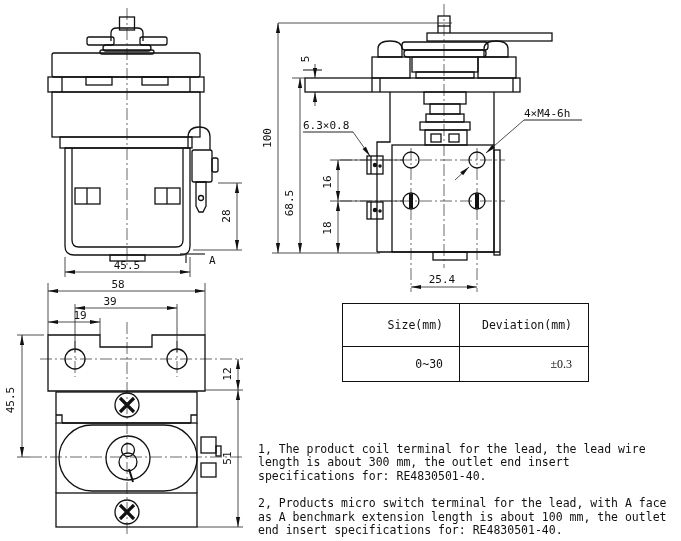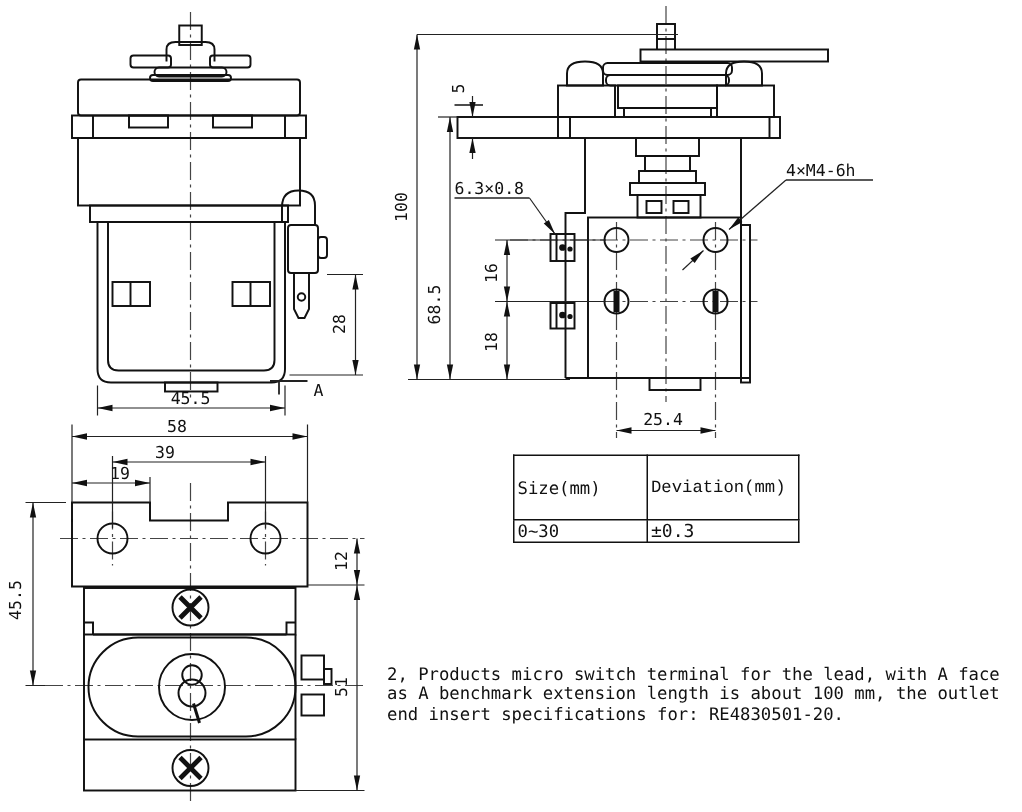--- a/index.html
+++ b/index.html
@@ -5,26 +5,26 @@
   html,body{margin:0;padding:0;background:#fff;}
   #stage{position:relative;width:681px;height:541px;background:#ffffff;overflow:hidden;
          font-family:"DejaVu Sans Mono","Liberation Mono",monospace;color:#111;}
   svg{position:absolute;left:0;top:0;}
   svg text{font-family:"DejaVu Sans Mono","Liberation Mono",monospace;fill:#111;}
   .dimtext{font-size:11px;}
   .labeltext{font-size:11px;}
 
   
   #tol-table{position:absolute;left:342px;top:303px;border-collapse:collapse;}
-  #tol-table td{border:1.6px solid #111;text-align:left;vertical-align:middle;
-                font-size:11.5px;padding:0 2px;}
+  #tol-table td{border:1.6px solid #111;text-align:right;vertical-align:middle;
+                font-size:11.5px;padding:0 16px;}
   #tol-table .hd{height:42px;width:84px;}
-  #tol-table .hd2{width:96px;font-family:Liberation Mono, monospace;}
-  #tol-table .rw{height:15px;}
-  #tol-table .dev{font-size:12px;}
+  #tol-table .hd2{width:96px;}
+  #tol-table .rw{height:35px;}
+  #tol-table .dev{font-size:12px;font-family:Liberation Serif, serif;}
 
   
   #notes{position:absolute;left:258px;top:429px;width:421px;font-size:11.5px;
          line-height:13.6px;white-space:pre-line;letter-spacing:0px;}
   #notes p{margin:0;}
 </style>
 </head>
 <body>
 
 <div id="stage">
@@ -229,18 +229,21 @@
       <td class="hd hd2">Deviation(mm)</td>
     </tr>
     <tr class="rw">
       <td>0~30</td>
       <td class="dev">±0.3</td>
     </tr>
   </tbody>
 </table>
 
 <div id="notes">
+  <p>1, The product coil terminal for the lead, the lead wire
+length is about 300 mm, the outlet end insert
+specifications for: RE4830501-40.</p>
   <p>2, Products micro switch terminal for the lead, with A face
 as A benchmark extension length is about 100 mm, the outlet
-end insert specifications for: RE4830501-20.</p>
+end insert specifications for: RE4830501-40.</p>
 </div>
 
 </div>
 
 </body></html>

